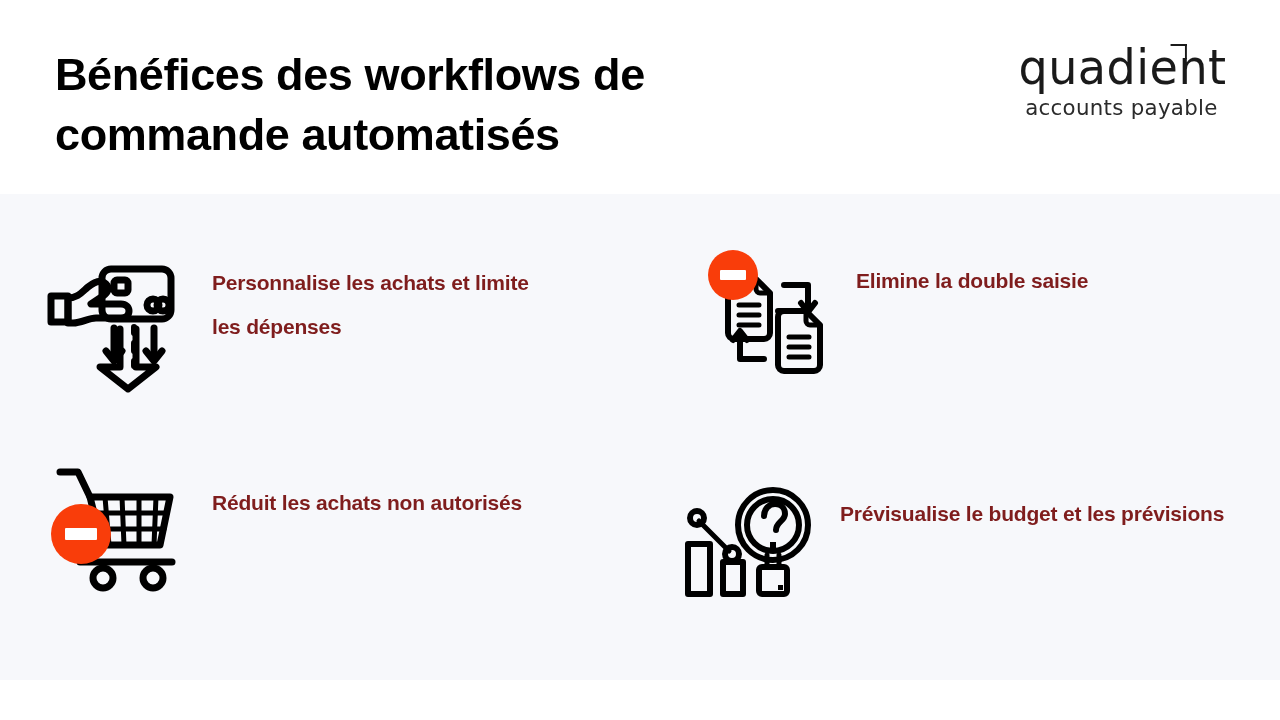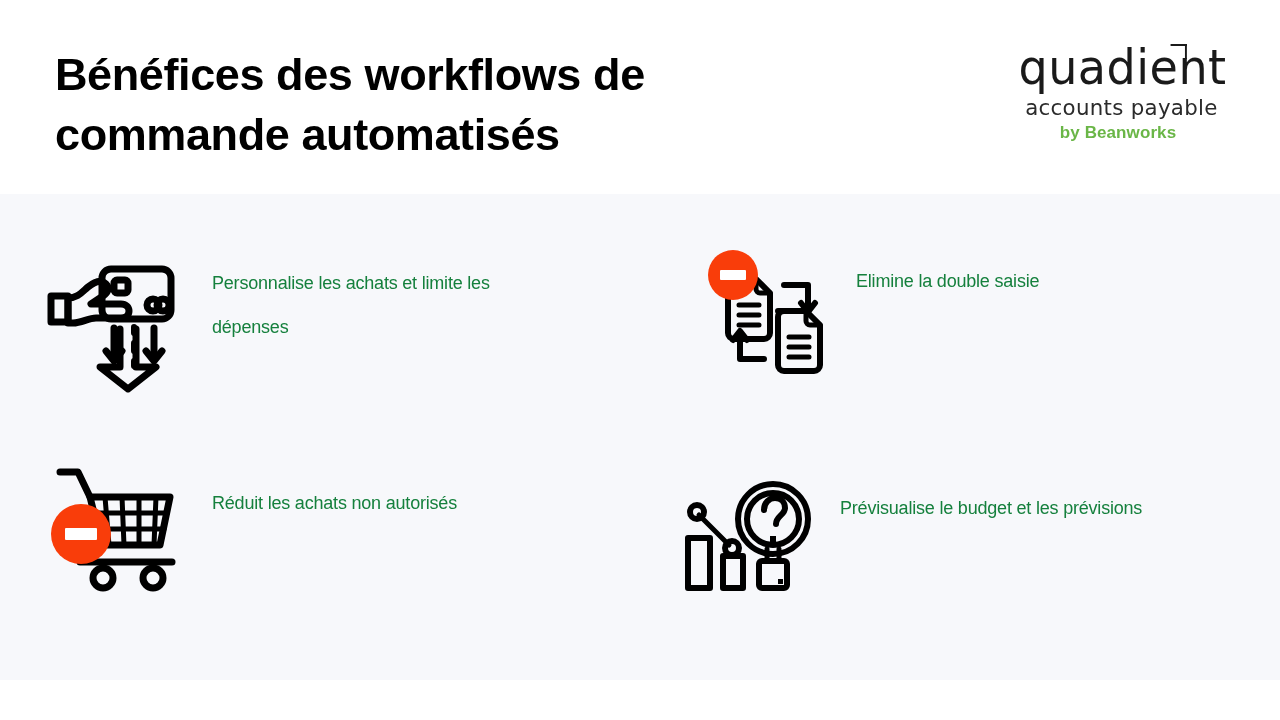--- a/index.html
+++ b/index.html
@@ -118,38 +118,38 @@
 
   
   .benefit {
     position: absolute;
     display: flex;
     align-items: flex-start;
   }
   .b1 { left: 48px;  top: 55px; width: 580px; }
   .b2 { left: 706px; top: 55px; width: 560px; }
   .b3 { left: 48px;  top: 267px; width: 580px; }
-  .b4 { left: 682px; top: 272px; width: 560px; }
+  .b4 { left: 682px; top: 278px; width: 560px; }
 
   .icon-box {
     position: relative;
     flex: 0 0 auto;
     width: 140px;
     height: 140px;
   }
   .b2 .icon-box, .b4 .icon-box { width: 130px; height: 130px; }
 
   .benefit-text {
     margin: 0;
     padding-top: 12px;
-    font-size: 18px;
+    font-size: 21px;
     line-height: 44px;
-    font-weight: 400;
+    font-weight: 700;
     letter-spacing: -0.2px;
-    color: #15803d;
+    color: #7f1d1d;
     font-family: "Liberation Sans", sans-serif;
   }
   .b1 .benefit-text { padding-left: 24px; width: 340px; }
   .b2 .benefit-text { padding-left: 20px; width: 330px; padding-top: 10px; }
   .b3 .benefit-text { padding-left: 24px; width: 390px; padding-top: 20px; }
   .b4 .benefit-text { padding-left: 28px; width: 400px; padding-top: 20px; }
 
   svg { display: block; overflow: visible; }
 </style>
 </head>
@@ -159,21 +159,20 @@
 
   <div class="header">
     <h1 class="page-title">Bénéfices des workflows de commande automatisés</h1>
 
     <div class="logo">
       <span class="logo-word">
         <span>quadient</span>
         <span class="logo-tick"></span>
       </span>
       <span class="logo-sub">accounts payable</span>
-      <span class="logo-by">by Beanworks</span>
     </div>
   </div>
 
   <div class="panel">
 
     <div class="benefit b1">
       <div class="icon-box">
         <svg width="140" height="140" viewBox="0 0 140 140" fill="none" stroke="#000000" stroke-width="7" stroke-linecap="round" stroke-linejoin="round">
 
           <rect x="54" y="20" width="69" height="50" rx="9"></rect>

